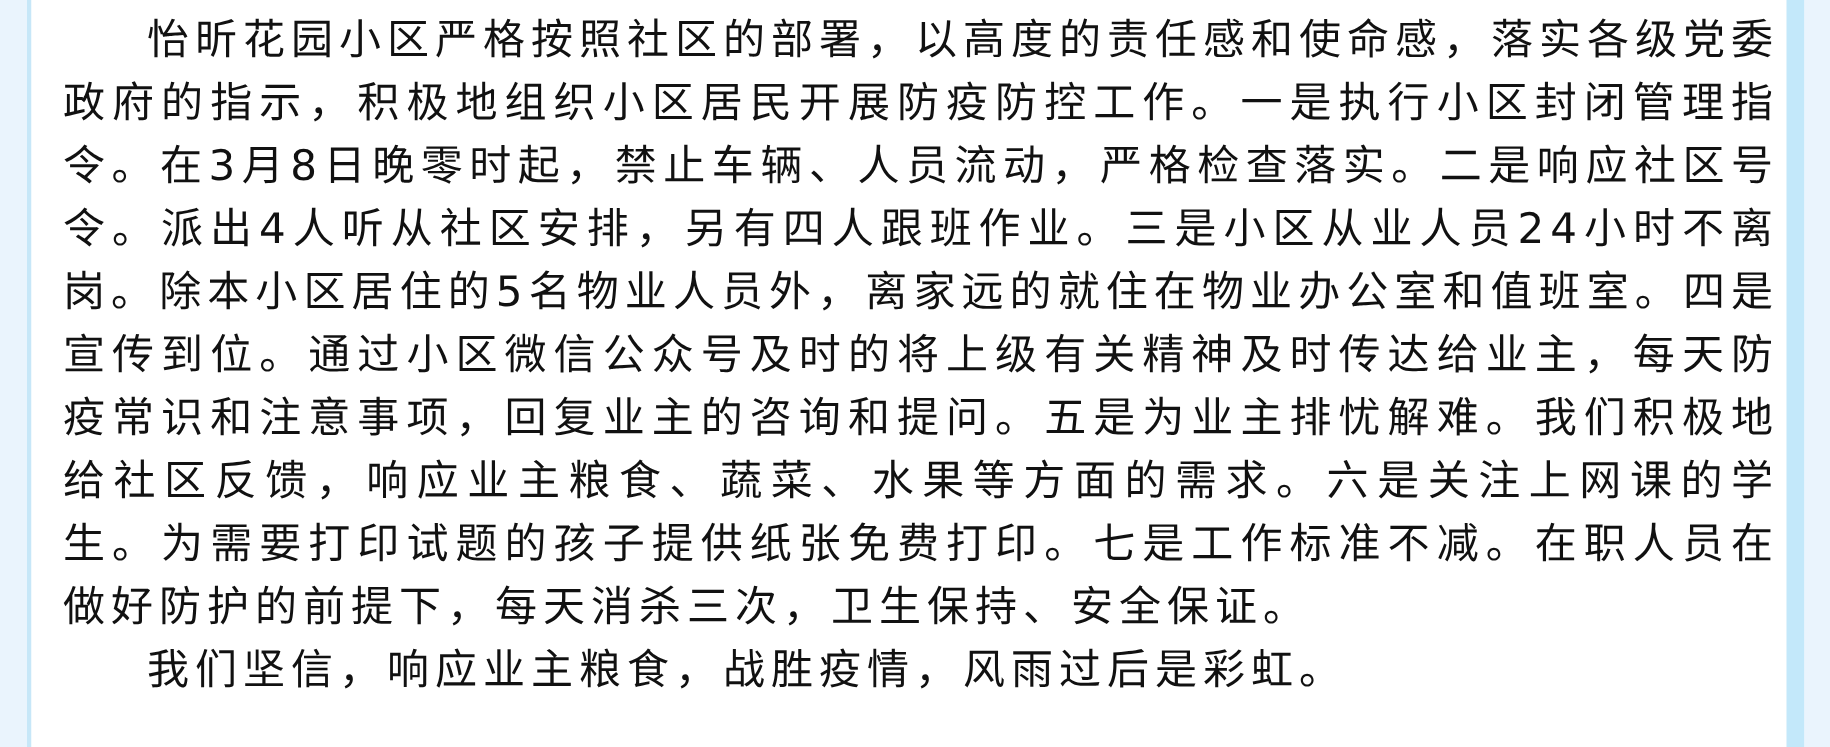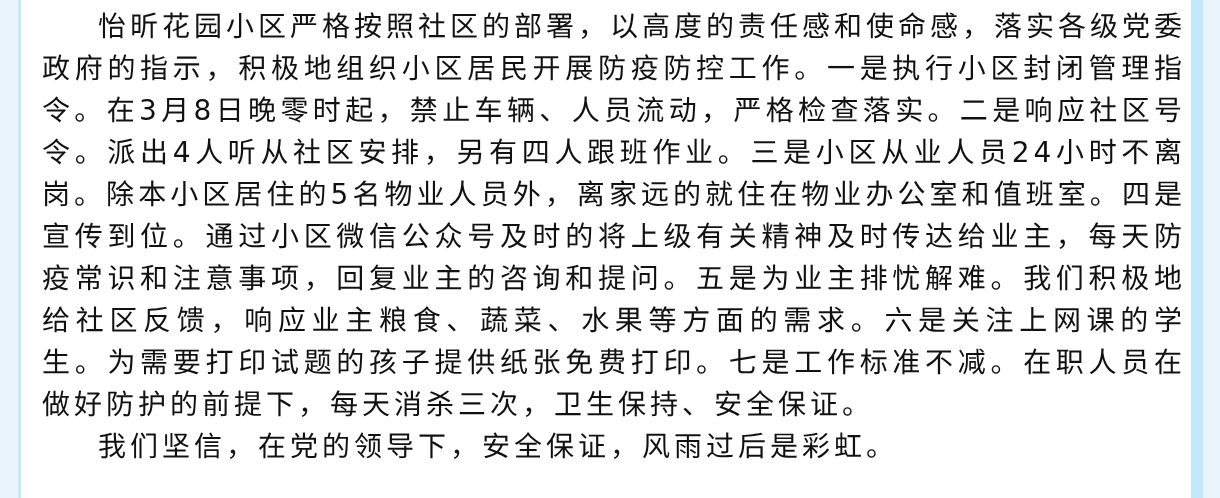--- a/index.html
+++ b/index.html
@@ -52,17 +52,17 @@
   }
 </style>
 </head>
 <body>
 
 <div class="edge-strip-outer"></div>
 <div class="edge-line-left"></div>
 
 <div class="content">
   <p>怡昕花园小区严格按照社区的部署，以高度的责任感和使命感，落实各级党委政府的指示，积极地组织小区居民开展防疫防控工作。一是执行小区封闭管理指令。在3月8日晚零时起，禁止车辆、人员流动，严格检查落实。二是响应社区号令。派出4人听从社区安排，另有四人跟班作业。三是小区从业人员24小时不离岗。除本小区居住的5名物业人员外，离家远的就住在物业办公室和值班室。四是宣传到位。通过小区微信公众号及时的将上级有关精神及时传达给业主，每天防疫常识和注意事项，回复业主的咨询和提问。五是为业主排忧解难。我们积极地给社区反馈，响应业主粮食、蔬菜、水果等方面的需求。六是关注上网课的学生。为需要打印试题的孩子提供纸张免费打印。七是工作标准不减。在职人员在做好防护的前提下，每天消杀三次，卫生保持、安全保证。</p>
-  <p>我们坚信，在党的领导下，安全保证，风雨过后是彩虹。</p>
+  <p>我们坚信，响应业主粮食，战胜疫情，风雨过后是彩虹。</p>
 </div>
 
 <div class="edge-strip-inner-right"></div>
 <div class="edge-strip-outer-right"></div>
 
 </body></html>

